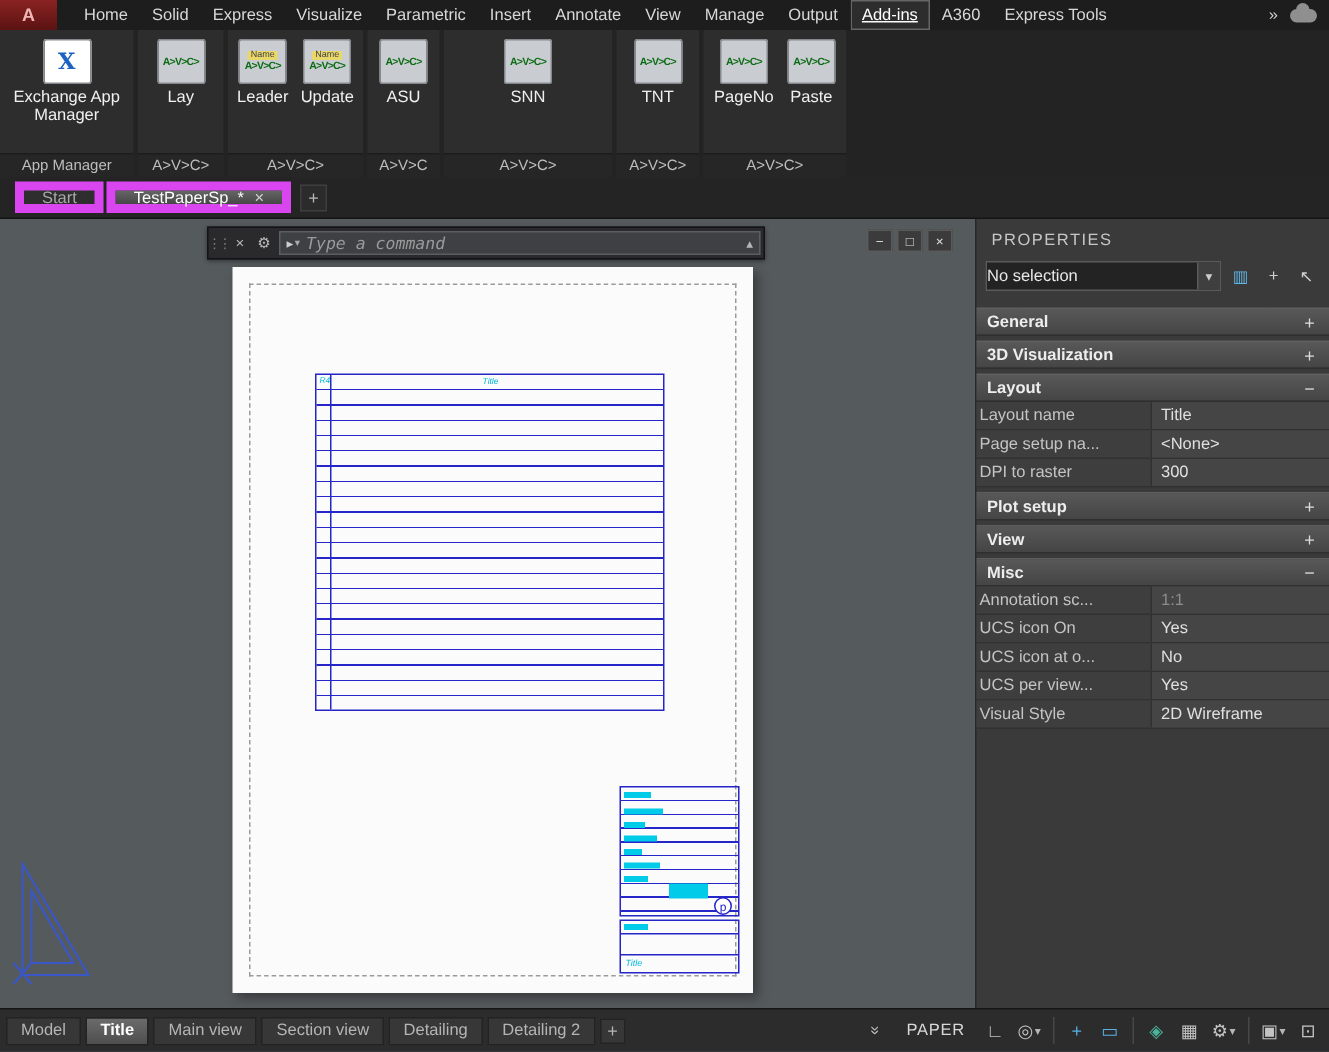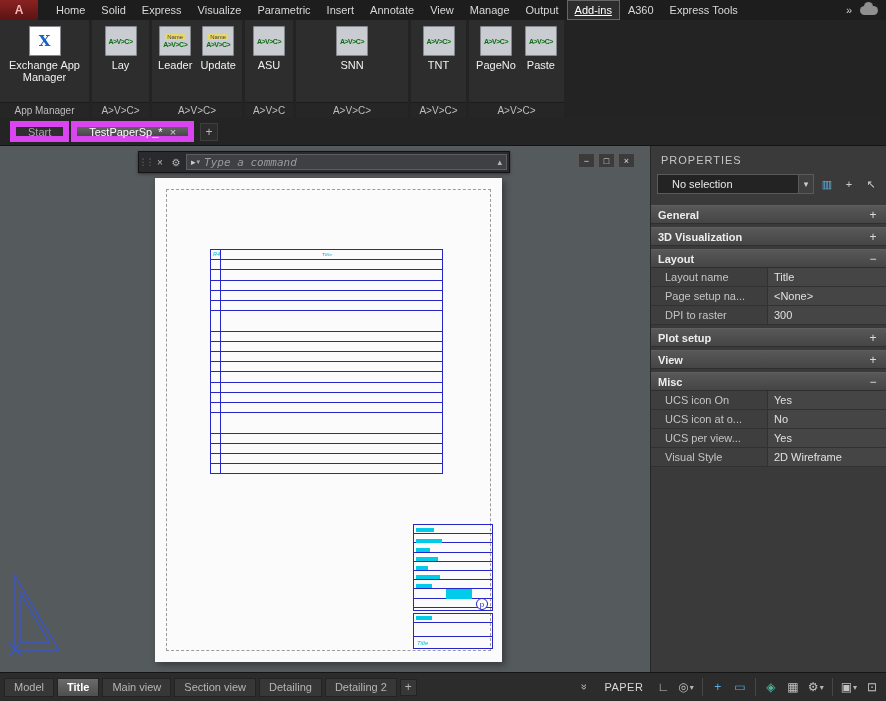--- a/index.html
+++ b/index.html
@@ -74,28 +74,28 @@
   .tbbot { position:absolute; left:258px; top:435px; width:80px; height:36px; border:1px solid #2525c8; }
   .tbbot::before { content:""; position:absolute; left:0; right:0; top:8px; height:1px; background:#2525c8; }
   .tbbot::after { content:""; position:absolute; left:0; right:0; top:22px; height:1px; background:#2525c8; }
   .tbbot-label { position:absolute; left:3px; bottom:2px; font-size:7px; color:#00b9e0; font-style:italic; transform-origin:0 100%; transform:scale(.85); }
   .ucs { position:absolute; left:5px; top:426px; }
 
   
   .props { width:236px; background:#3a3a3a; border-left:1px solid #272727; display:flex; flex-direction:column; color:#d6d6d6; }
   .ptitle { padding:8px 10px 3px; font-size:11px; letter-spacing:1px; color:#c6c6c6; }
   .selrow { display:flex; align-items:center; gap:4px; padding:5px 6px 8px; }
-  .combo { flex:1; height:20px; border:1px solid #5a5a5a; background:#232323; display:flex; align-items:center; padding-left:14px; font-size:11px; color:#e8e8e8; }
+  .combo { flex:1; height:20px; border:1px solid #5a5a5a; background:#232323; display:flex; align-items:center; padding-left:0; font-size:11px; color:#e8e8e8; }
   .carrow { margin-left:auto; width:15px; height:100%; display:flex; align-items:center; justify-content:center; background:#3f3f3f; border-left:1px solid #5a5a5a; font-size:9px; color:#ccc; }
   .pico { width:18px; height:18px; display:flex; align-items:center; justify-content:center; font-size:11px; color:#cfcfcf; }
   .pico.qs { color:#5fb6e8; }
   .psec { height:19px; display:flex; align-items:center; padding:0 7px; background:linear-gradient(#585858,#454545); border-top:1px solid #5f5f5f; border-bottom:1px solid #2f2f2f; font-weight:bold; font-size:11px; color:#ededed; margin-top:3px; }
   .ptoggle { margin-left:auto; font-weight:normal; color:#dcdcdc; font-size:12px; width:12px; text-align:center; }
   .prow { height:19px; display:flex; background:#3e3e3e; border-bottom:1px solid #313131; font-size:11px; }
-  .plabel { width:116px; padding-left:14px; display:flex; align-items:center; color:#c4c4c4; white-space:nowrap; }
+  .plabel { width:116px; padding-left:2px; display:flex; align-items:center; color:#c4c4c4; white-space:nowrap; }
   .pvalue { flex:1; display:flex; align-items:center; padding-left:6px; background:#454545; border-left:1px solid #313131; color:#e0e0e0; }
   .pvalue.dim { color:#8d8d8d; }
   .pfill { flex:1; }
 
   
   .statusbar { position:absolute; left:0; right:0; bottom:0; height:29px; background:#2c2c2c; border-top:1px solid #151515; display:flex; align-items:center; padding:0 4px; gap:3px; }
   .ltab { height:19px; padding:0 9px; display:flex; align-items:center; font-size:11px; color:#b5b5b5; background:#373737; border:1px solid #232323; white-space:nowrap; }
   .ltab.active { background:linear-gradient(#6b6b6b,#4e4e4e); color:#fff; font-weight:bold; }
   .addltab { width:17px; height:17px; display:flex; align-items:center; justify-content:center; color:#b5b5b5; background:#373737; border:1px solid #232323; font-size:12px; }
   .sb-right { margin-left:auto; display:flex; align-items:center; gap:2px; }
@@ -336,20 +336,24 @@
       <span>Plot setup</span>
       <span class="ptoggle">+</span>
     </div>
     <div class="psec">
       <span>View</span>
       <span class="ptoggle">+</span>
     </div>
     <div class="psec">
       <span>Misc</span>
       <span class="ptoggle">−</span>
+    </div>
+    <div class="prow">
+      <span class="plabel">Annotation sc...</span>
+      <span class="pvalue dim">1:1</span>
     </div>
     <div class="prow">
       <span class="plabel">UCS icon On</span>
       <span class="pvalue">Yes</span>
     </div>
     <div class="prow">
       <span class="plabel">UCS icon at o...</span>
       <span class="pvalue">No</span>
     </div>
     <div class="prow">

